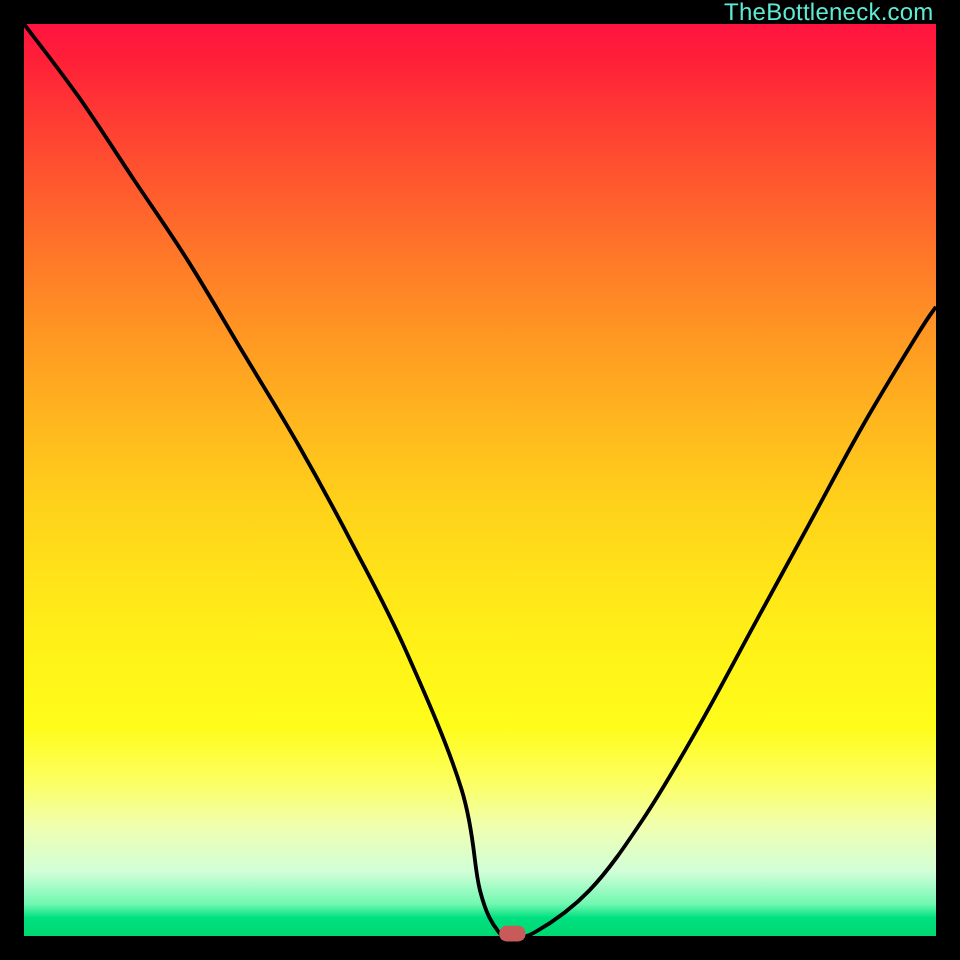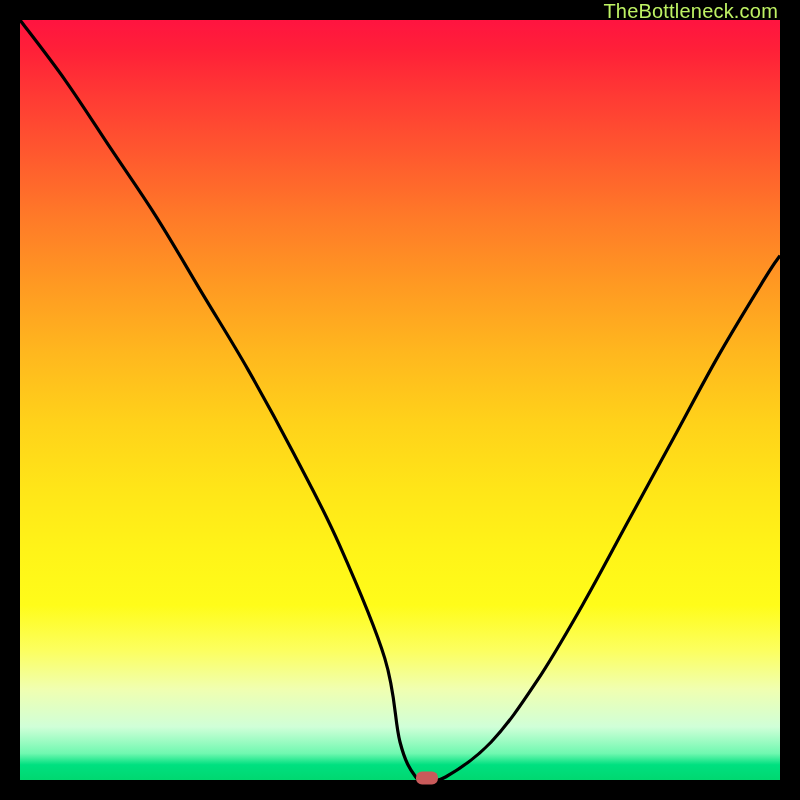--- a/index.html
+++ b/index.html
@@ -33,21 +33,21 @@
       #f0ffb0 88%,
       #d0ffd8 93%,
       #70f8b0 96.5%,
       #00e080 98%,
       #00d870 100%);
   }
   .watermark {
     position: absolute;
     top: 0px;
     right: 22px;
-    color: #bef264;
+    color: #5eead4;
     font-size: 20px;
     font-weight: 400;
     letter-spacing: 0.2px;
   }
   svg.curve {
     position: absolute;
     left: 0;
     top: 0;
     width: 760px;
     height: 760px;

